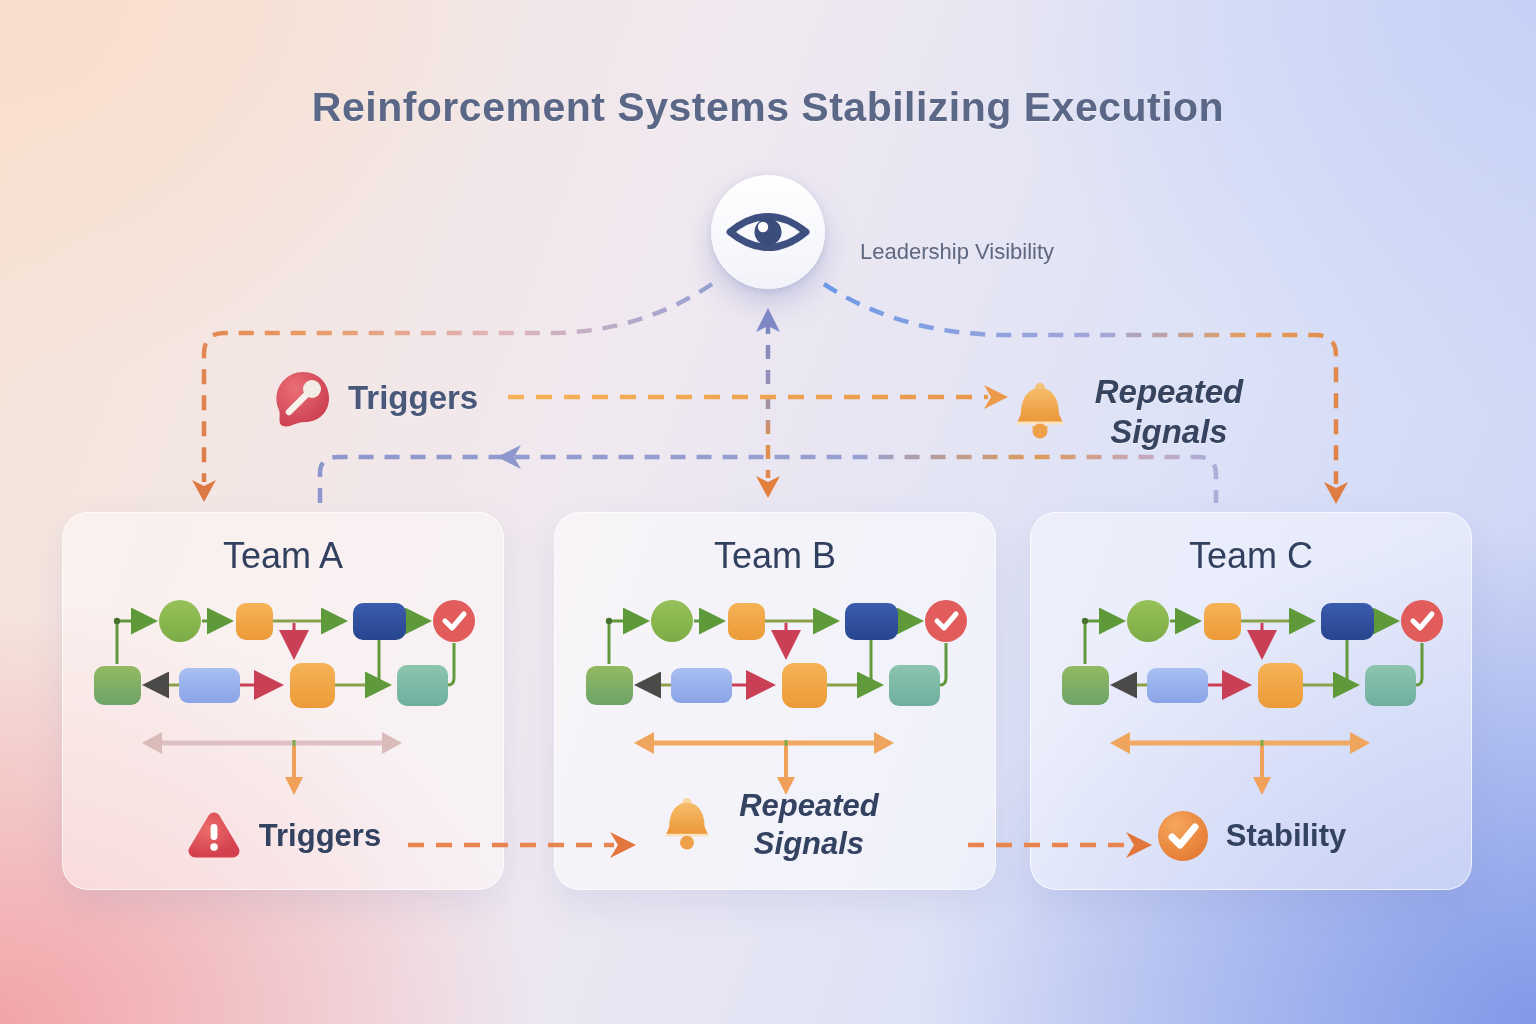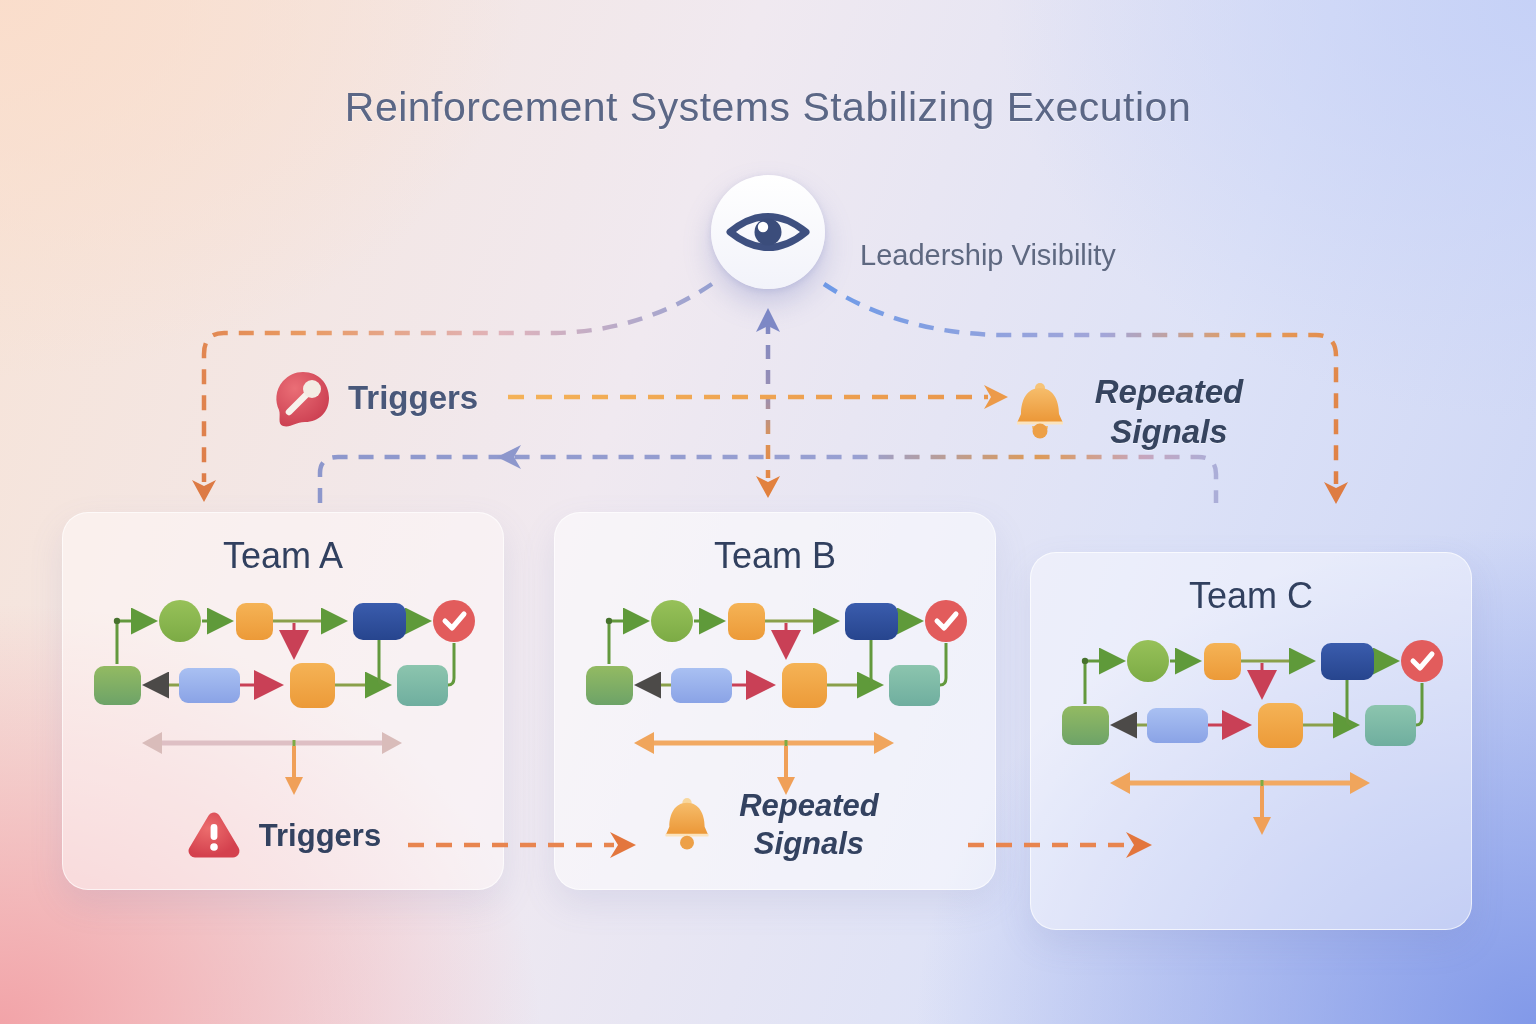--- a/index.html
+++ b/index.html
@@ -13,38 +13,38 @@
       radial-gradient(ellipse 900px 700px at 100% 0%, rgba(196,208,247,0.9), rgba(196,208,247,0) 60%),
       radial-gradient(ellipse 900px 650px at 0% 0%, rgba(250,221,203,0.95), rgba(250,221,203,0) 58%),
       linear-gradient(110deg,#f7e3d6 0%, #f0e9f0 40%, #dde2f7 70%, #c9d3f5 100%);
   }
   .abs{ position:absolute; }
 
   
   .page-title{
     top:84px; left:0; width:100%;
     text-align:center;
-    font-size:41px; font-weight:400; letter-spacing:0.5px;
+    font-size:41px; font-weight:700; letter-spacing:0.5px;
     color:#5b6786;
     text-shadow:0 1px 0 rgba(255,255,255,0.6);
     z-index:4;
   }
 
   
   .eye-circle{
     left:711px; top:175px; width:114px; height:114px;
     background:linear-gradient(180deg,#ffffff 0%, #f2f3fa 100%);
     border-radius:50%;
     box-shadow:0 14px 28px rgba(105,115,185,0.28), 0 2px 6px rgba(105,115,185,0.18);
     display:flex; align-items:center; justify-content:center;
     z-index:3;
   }
   .leadership-label{
     left:860px; top:239px;
-    font-size:29px; color:#5e6880; font-weight:400;
+    font-size:22px; color:#5e6880; font-weight:400;
     z-index:3;
   }
 
   
   .concept{ display:flex; align-items:center; gap:16px; z-index:4; }
   .concept-text{ font-size:33px; font-weight:600; color:#49587a; text-shadow:0 1px 0 rgba(255,255,255,0.5); }
   .concept-text.navy{ color:#36445f; }
   .wrap-2{ width:170px; text-align:center; line-height:1.22;font-style:italic; }
   #triggers-top{ left:270px; top:366px; }
   #repeated-top{ left:1012px; top:372px; }
@@ -53,21 +53,21 @@
   .card{
     top:512px; width:442px; height:378px;
     background:rgba(255,255,255,0.50);
     border:1.5px solid rgba(255,255,255,0.65);
     border-radius:26px;
     box-shadow:0 14px 34px rgba(110,115,180,0.13);
     z-index:1;
   }
   #card-a{ left:62px;  background:rgba(255,250,250,0.52); }
   #card-b{ left:546px;margin-left:8px; }
-  #card-c{ left:1030px; background:rgba(250,250,255,0.48);margin-top:40px; }
+  #card-c{ left:1030px; background:rgba(250,250,255,0.48); }
   .card-title{
     position:absolute; top:22px; left:0; width:100%;
     text-align:center; font-size:36px; font-weight:500; color:#31405f;
   }
   .flow-slot{ position:absolute; top:82px; left:1px; width:440px; height:210px; }
 
   
   .flow line, .flow path.conn{ fill:none; stroke-width:3; }
   .conn-green{ stroke:#63993d; }
   .conn-red{ stroke:#c94056; }
@@ -385,20 +385,33 @@
       <line x1="94" y1="148" x2="322" y2="148"></line>
       <path d="M78,148 L98,137 V159 Z"></path>
       <path d="M338,148 L318,137 V159 Z"></path>
     </g>
 
     <path d="M230,145 V151" stroke="#7cab45" stroke-width="3"></path>
     <path d="M230,151 V186" stroke="#f0a058" stroke-width="4"></path>
     <path d="M230,200 L221,182 H239 Z" fill="#f0a058"></path>
   </svg>
 </div>
+  <div class="outcome">
+    <svg width="54" height="54" viewBox="-27 -27 54 54">
+      <defs>
+          <radialGradient id="okg" cx="35%" cy="28%" r="85%">
+        <stop offset="0%" stop-color="#f5a75c"></stop>
+            <stop offset="100%" stop-color="#e4762f"></stop>
+      </radialGradient>
+        </defs>
+      <circle cx="0" cy="0" r="25" fill="url(#okg)"></circle>
+      <path d="M -11 1 L -3 9 L 12 -9" fill="none" stroke="#ffffff" stroke-width="7" stroke-linecap="round" stroke-linejoin="round"></path>
+    </svg>
+    <div class="outcome-text">Stability</div>
+  </div>
 </div>
 
 <svg id="overlay" class="abs" width="1536" height="1024" viewBox="0 0 1536 1024">
   <defs>
     <linearGradient id="gLeft" gradientUnits="userSpaceOnUse" x1="712" y1="300" x2="204" y2="500">
       <stop offset="0%" stop-color="#98a2d2"></stop>
         <stop offset="38%" stop-color="#e0b4bc"></stop>
       <stop offset="72%" stop-color="#e99a62"></stop>
         <stop offset="100%" stop-color="#dd7c48"></stop>
     </linearGradient>

